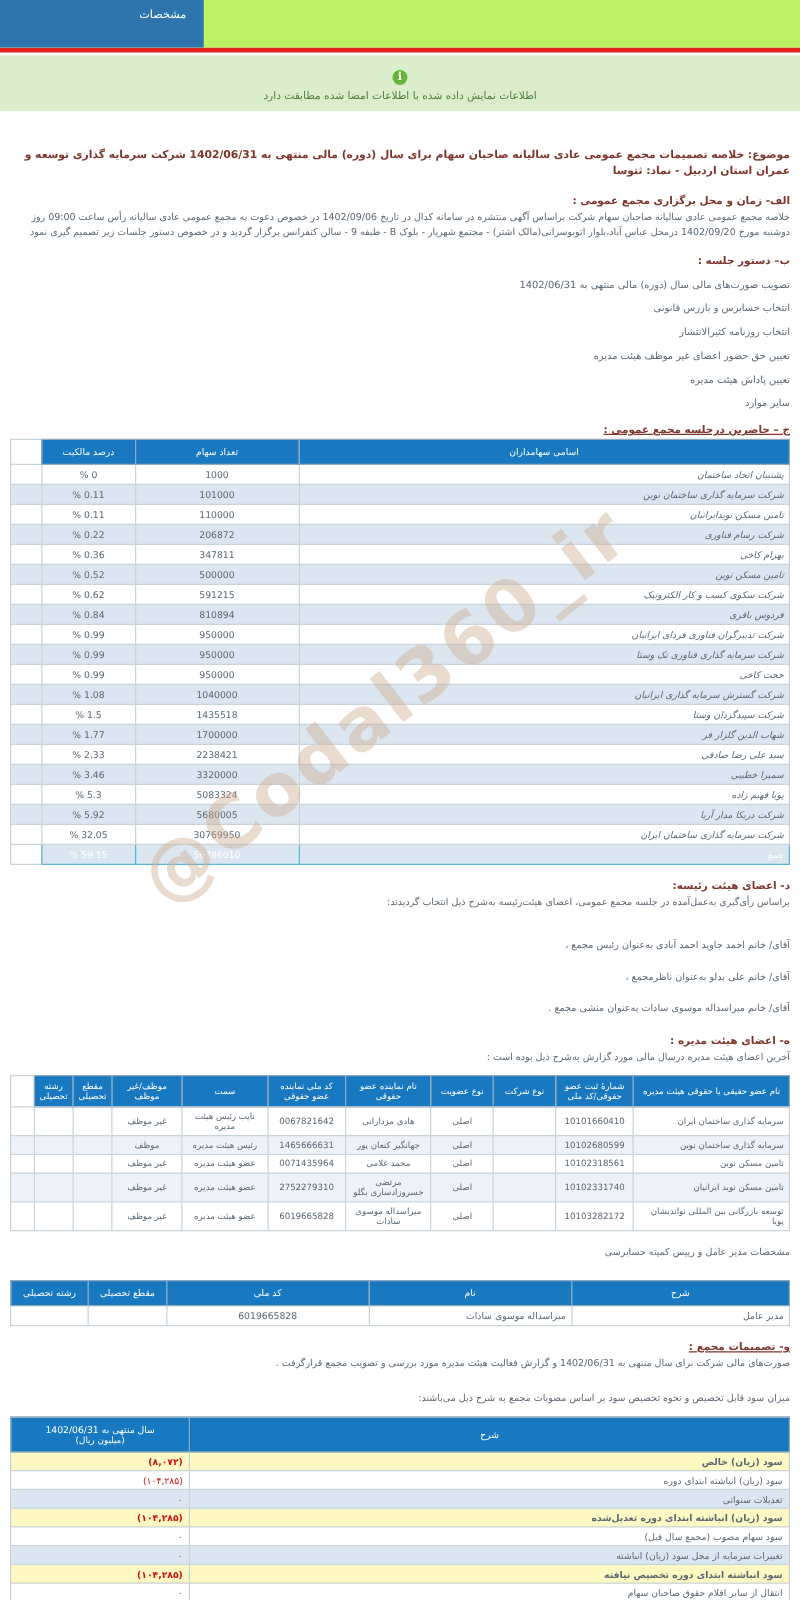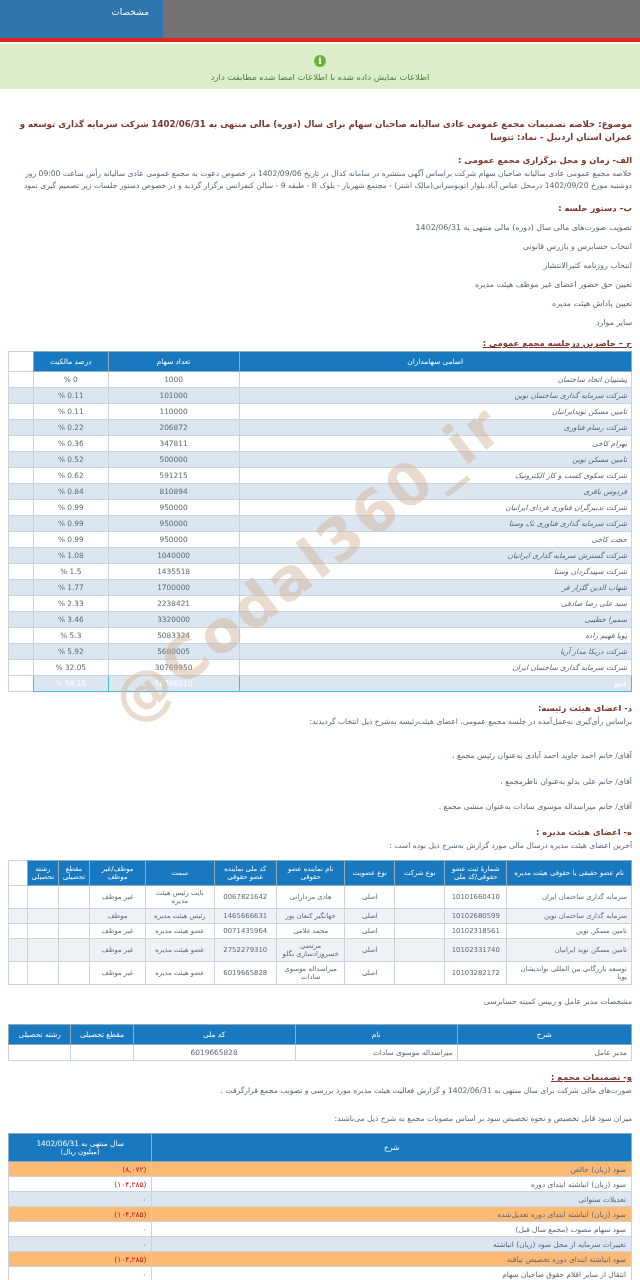--- a/index.html
+++ b/index.html
@@ -3,21 +3,21 @@
 <meta charset="utf-8">
 <style>
   * { box-sizing: border-box; margin: 0; padding: 0; }
   html,body { background:#fff; }
   body {
     width: 640px; min-height: 1280px; margin: 0 auto;
     font-family: "DejaVu Sans", "Liberation Sans", sans-serif;
     direction: rtl; color: #5a6672; position: relative; overflow-x: hidden;
   }
   
-  .topbar { height: 38px; background:#737373; position: relative; }
+  .topbar { height: 38px; background:#bef264; position: relative; }
   .toptab {
     position:absolute; left:0; top:0; width:163px; height:38px;
     background:#2e75ad; color:#fff; font-size:9px; padding:7px 14px 0 0;
     text-align:right; cursor:pointer;
   }
   .redline { height:4px; background:#e2231a; }
   
   .alert { background:#dcedcc; margin-top:2px; padding:5px 0 7px; text-align:center; }
   .alert .info-dot {
     display:inline-block; width:12px; height:12px; border-radius:50%;
@@ -49,21 +49,21 @@
   th.wnarrow, td.wnarrow { background:#fff; border:1px solid #c9d3da; }
 
   
   .board th { font-size:6.9px; padding:4px 2px; }
   .board td { font-size:6.9px; text-align:center; }
   .board tbody tr:nth-child(even) td { background:#eef2f7; }
   .board td.name { text-align:right; }
 
   
   .profit td.val { width:23%; }
-  .profit tr.tone-orange td { background:#fdba74; }
+  .profit tr.tone-orange td { background:#fef9c3;font-weight:bold; }
   .profit tr.tone-blue td { background:#dce6f1; }
   .profit tr.tone-white td { background:#fff; }
   .profit .neg { color:#cc1111; }
   .profit td { padding:2.5px 5px; }
   .profit th .sub { display:block; font-size:7px; }
   .gap-s { height:8px; } .gap-m { height:16px; }
 
   .watermark {
     position:absolute; left:70px; top:530px; z-index:3; pointer-events:none;
     transform:rotate(-38deg); font-size:58px; font-weight:bold; letter-spacing:3px;

